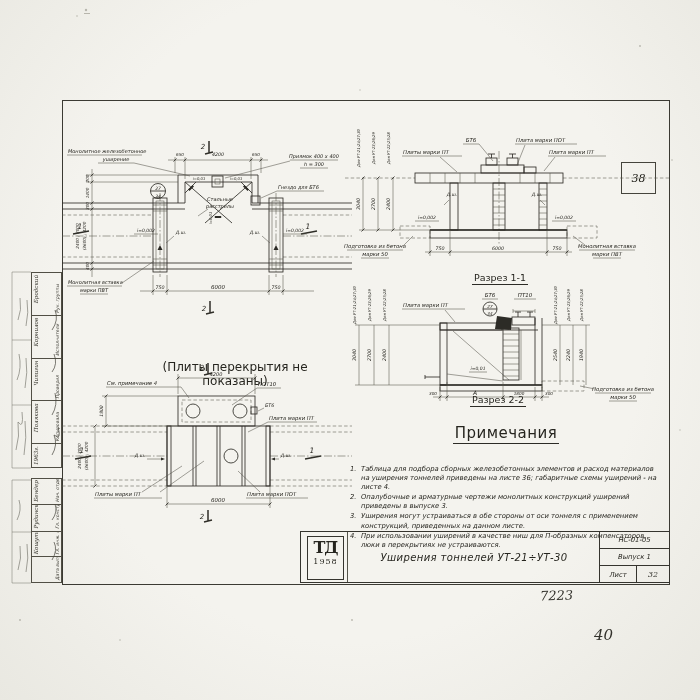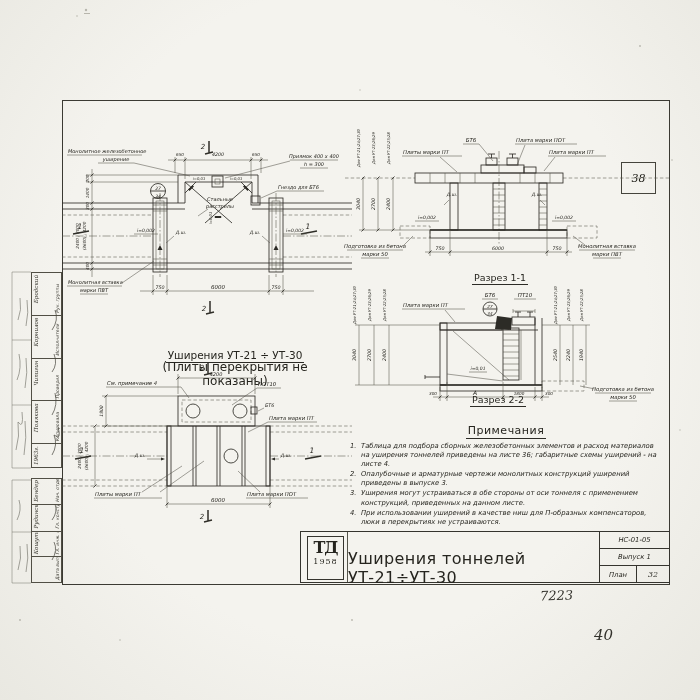--- a/index.html
+++ b/index.html
@@ -17,30 +17,30 @@
   .thk{stroke:#2f2e28;stroke-width:1.5;fill:none;}
   .dsh{stroke-dasharray:3.5 2.2;}
   .ddt{stroke-dasharray:8 2 1.5 2;}
   .fillink{fill:#2c2b26;stroke:none;}
   .am{text-anchor:middle;} .as{text-anchor:start;}
   .s38{font-size:3.8px;} .s42{font-size:4.2px;} .s45{font-size:4.5px;} .s48{font-size:4.8px;}
   .s5{font-size:5px;} .s53{font-size:5.3px;} .s55{font-size:5.5px;} .s6{font-size:6px;} .s7{font-size:7px;} .s75{font-size:7.5px;}
   .dtitle{border-bottom:1.1px solid #2c2b26;padding:0 2px 1px 2px;display:inline-block;}
   .tc{text-align:center;}
   .notes{left:350px;top:424px;width:312px;}
-  .notes .nt{font-size:11px;letter-spacing:.5px;margin-bottom:3px;}
+  .notes .nt{font-size:15px;letter-spacing:.5px;margin-bottom:21px;}
   .note-item{display:flex;font-size:6.8px;line-height:1.34;font-style:italic;margin-bottom:1px;}
   .note-item .num{width:11px;flex:none;}
   .tblock{left:300px;top:531px;width:370px;height:52px;border:1.4px solid #35342e;box-sizing:border-box;background:transparent;}
   .tb-logo{left:6px;top:4px;width:37px;height:44px;border:1.6px solid #35342e;box-sizing:border-box;text-align:center;}
   .tb-logo .td{font:bold 16px "DejaVu Serif",serif;letter-spacing:-1px;line-height:1.1;margin-top:2px;}
   .tb-logo .yr{font:8px "DejaVu Serif",serif;letter-spacing:1px;}
   .tb-div{left:46px;top:0;width:1px;height:100%;border-left:1px solid #55544a;}
-  .tb-title{left:47px;top:11px;width:252px;height:100%;display:flex;align-items:center;justify-content:center;
-            font-size:16px;letter-spacing:.4px;}
+  .tb-title{left:47px;top:0;width:252px;height:100%;display:flex;align-items:center;justify-content:center;
+            font-style:italic;font-size:10px;letter-spacing:.4px;}
   .tb-right{right:0;top:0;width:70px;height:100%;border-left:1.4px solid #35342e;box-sizing:border-box;}
   .tb-row{height:17px;border-bottom:1px solid #35342e;display:flex;align-items:center;justify-content:center;
           font-style:italic;font-size:6.8px;box-sizing:border-box;}
   .tb-row:last-child{border-bottom:none;height:17px;}
   .tb-sheet{display:flex;height:17px;}
   .tb-sheet .lab{width:37px;border-right:1px solid #35342e;display:flex;align-items:center;justify-content:center;
                  font-style:italic;font-size:6.8px;box-sizing:border-box;}
   .tb-sheet .no{flex:1;display:flex;align-items:center;justify-content:center;font:italic 8px "DejaVu Serif",serif;}
   .hand{font-family:"DejaVu Serif",serif;font-style:italic;color:#33322c;}
   .stamp{transform-origin:0 0;transform:rotate(-90deg);border:1.1px solid #514f45;box-sizing:border-box;
@@ -166,23 +166,20 @@
       <text x="119" y="129" class="am s45">Д.ш.</text>
       <path class="lt" d="M112 131 L104 138"></path>
       <text x="193" y="129" class="am s45">Д.ш.</text>
       <path class="lt" d="M200 131 L208 138"></path>
       <text x="137" y="75" class="am s38">i=0,01</text>
       <text x="174" y="75" class="am s38">i=0,01</text>
       <text x="150" y="113" transform="rotate(-90 150 113)" class="am s38">i=0,01</text>
     </g>
   </svg>
 
-  <div class="abs tc" style="left:150px;top:344px;width:170px;">
-    <span class="dtitle" style="font-size:10.5px;">Уширения УТ-21 ÷ УТ-30</span>
-  </div>
   <div class="abs tc" style="left:140px;top:360px;width:190px;font-size:12px;">(Плиты перекрытия не показаны)</div>
 
   <svg class="abs" style="left:345px;top:115px;" width="325" height="150" viewBox="0 0 325 150">
     <defs>
       <pattern id="h2" patternUnits="userSpaceOnUse" width="4" height="4">
         <path d="M0 4 L4 0" stroke="#6b6a5f" stroke-width="0.5"></path>
       </pattern>
     </defs>
     <g>
       <path class="lt dsh" d="M0 63 H70 M218 63 H325"></path>
@@ -432,21 +429,21 @@
     <div class="abs tb-logo">
       <div class="td">ТД</div>
       <div class="yr">1958</div>
     </div>
     <div class="abs tb-div"></div>
     <div class="abs tb-title">Уширения тоннелей УТ-21÷УТ-30</div>
     <div class="abs tb-right">
       <div class="tb-row">НС-01-05</div>
       <div class="tb-row">Выпуск 1</div>
       <div class="tb-sheet">
-        <div class="lab">План</div>
+        <div class="lab">Лист</div>
         <div class="no hand">32</div>
       </div>
     </div>
   </div>
 
   <div class="abs hand" style="left:540px;top:588px;font-size:13px;transform:rotate(-2deg);">7223</div>
   <div class="abs hand" style="left:594px;top:586px;font-size:15px;margin-top:40px;">40</div>
 
   <div class="stamp abs" style="left:31px;top:468px;width:196px;height:31px;">
     <div class="cell" style="flex:.55;">

